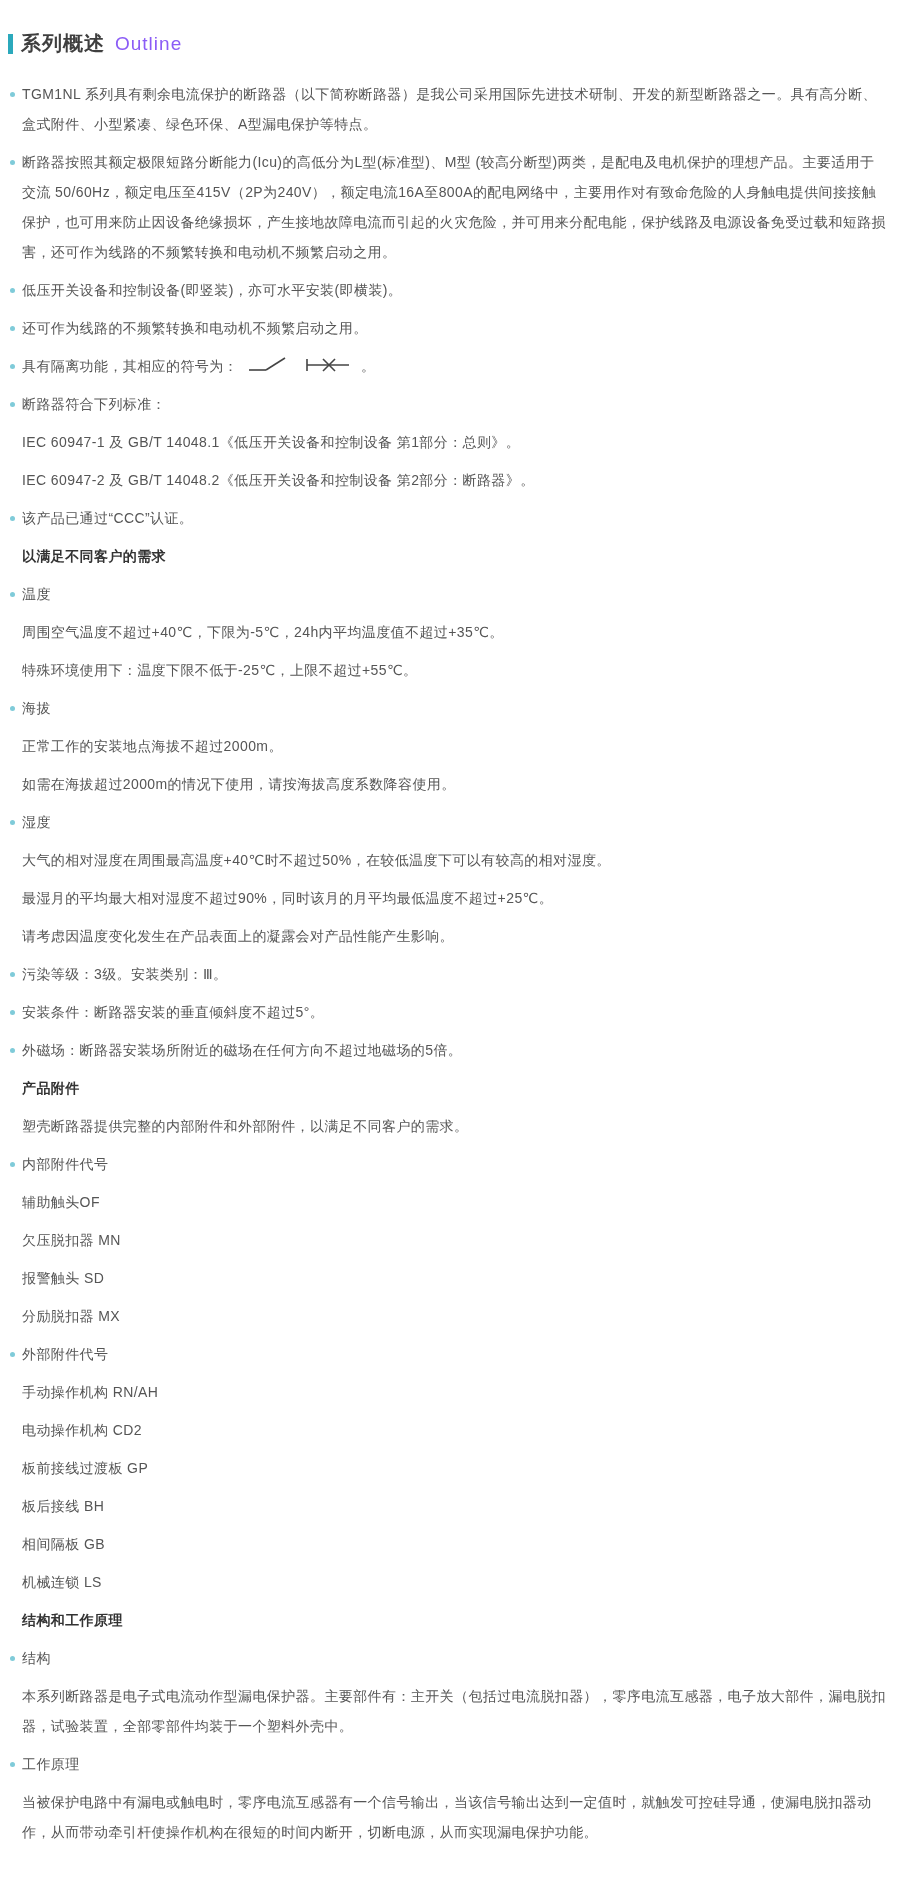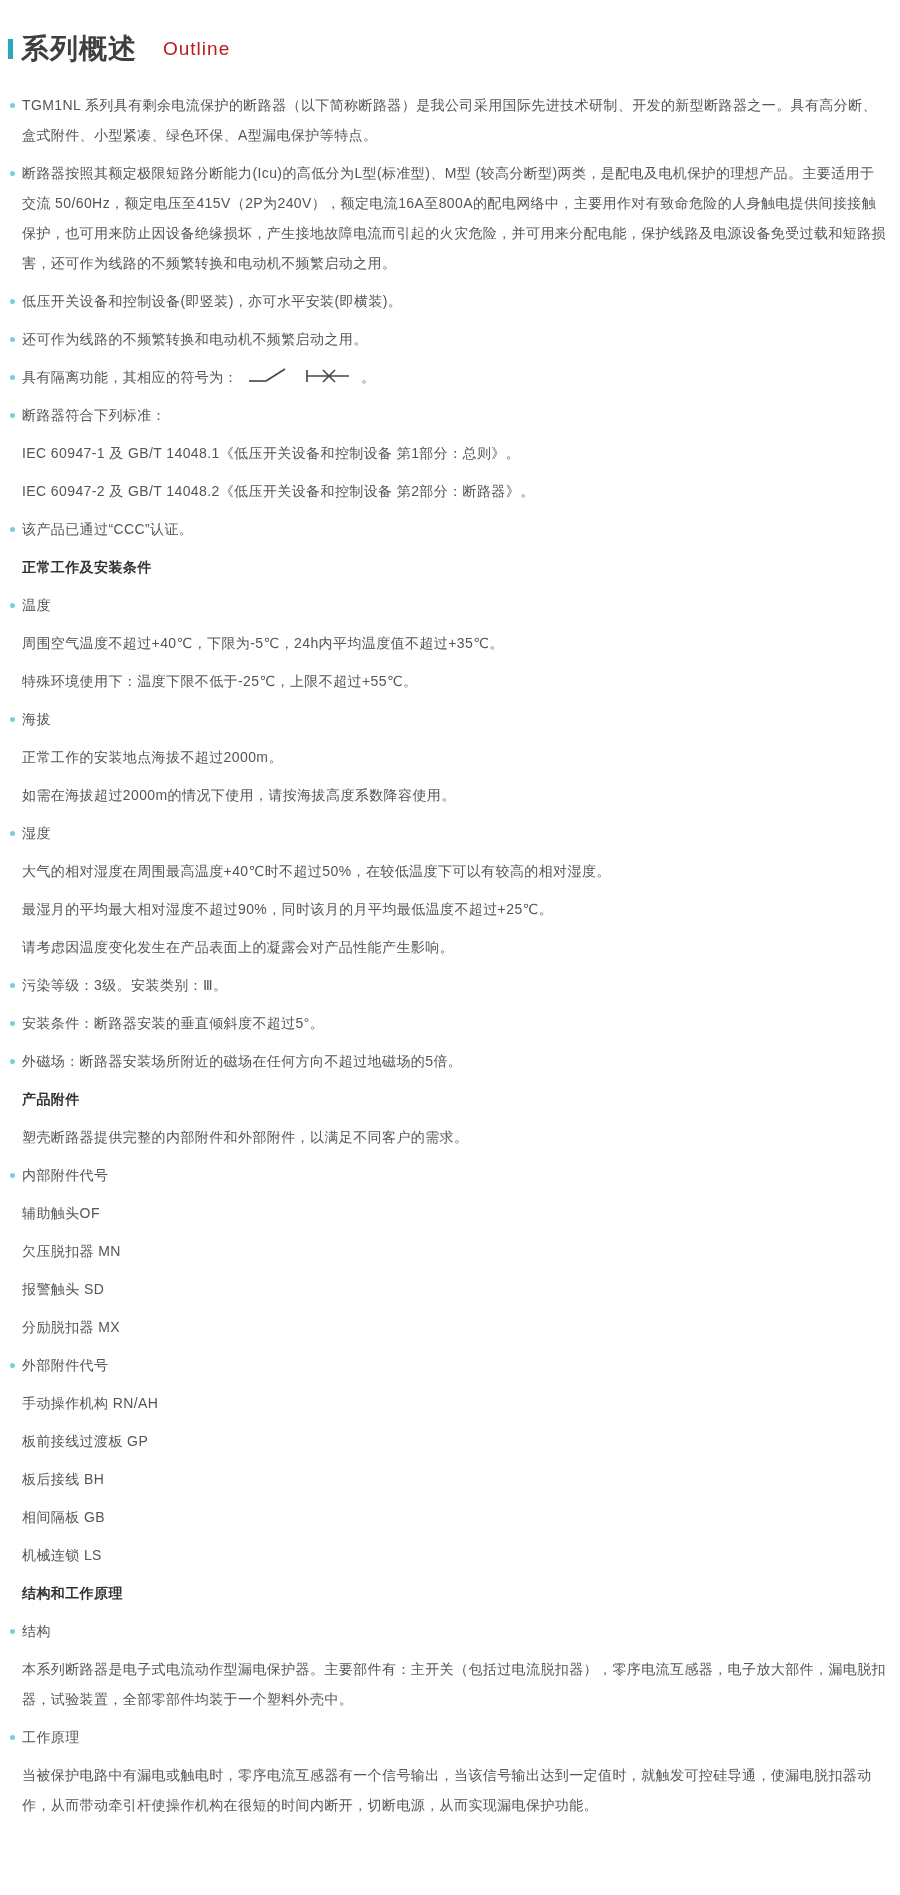--- a/index.html
+++ b/index.html
@@ -20,31 +20,31 @@
     align-items: center;
     margin: 0 0 22px 0;
   }
   .accent-bar {
     width: 5px;
     height: 20px;
     background: #2ba9bc;
     margin-right: 8px;
   }
   .title-cn {
-    font-size: 28px;
+    font-size: 20px;
     font-weight: 700;
     color: #3f3f3f;
     letter-spacing: 1px;
     text-align: center;
   }
   .title-en {
     font-size: 19px;
     font-weight: 400;
-    color: #b91c1c;
-    margin-left: 26px;
+    color: #8b5cf6;
+    margin-left: 10px;
     letter-spacing: 1px;
   }
   .content {
     width: 882px;
   }
   .block {
     position: relative;
     padding-left: 14px;
     margin: 0 4px 8px 0;
     font-size: 14px;
@@ -97,21 +97,21 @@
             <line x1="2" y1="4" x2="2" y2="16" stroke="#444" stroke-width="1.6"></line>
             <line x1="2" y1="10" x2="44" y2="10" stroke="#444" stroke-width="1.6"></line>
             <line x1="18" y1="4" x2="30" y2="16" stroke="#444" stroke-width="1.6"></line>
             <line x1="30" y1="4" x2="18" y2="16" stroke="#444" stroke-width="1.6"></line>
           </svg></span>
 <span>。</span></div>
       <div class="block bullet"><span class="dot"></span><span>断路器符合下列标准：</span></div>
       <div class="block sub"><span>IEC 60947-1 及 GB/T 14048.1《低压开关设备和控制设备 第1部分：总则》。</span></div>
       <div class="block sub"><span>IEC 60947-2 及 GB/T 14048.2《低压开关设备和控制设备 第2部分：断路器》。</span></div>
       <div class="block bullet"><span class="dot"></span><span>该产品已通过“CCC”认证。</span></div>
-      <div class="block heading"><span>正常工作及安装条件</span></div>
+      <div class="block heading"><span>以满足不同客户的需求</span></div>
       <div class="block bullet"><span class="dot"></span><span>温度</span></div>
       <div class="block sub"><span>周围空气温度不超过+40℃，下限为-5℃，24h内平均温度值不超过+35℃。</span></div>
       <div class="block sub"><span>特殊环境使用下：温度下限不低于-25℃，上限不超过+55℃。</span></div>
       <div class="block bullet"><span class="dot"></span><span>海拔</span></div>
       <div class="block sub"><span>正常工作的安装地点海拔不超过2000m。</span></div>
       <div class="block sub"><span>如需在海拔超过2000m的情况下使用，请按海拔高度系数降容使用。</span></div>
       <div class="block bullet"><span class="dot"></span><span>湿度</span></div>
       <div class="block sub"><span>大气的相对湿度在周围最高温度+40℃时不超过50%，在较低温度下可以有较高的相对湿度。</span></div>
       <div class="block sub"><span>最湿月的平均最大相对湿度不超过90%，同时该月的月平均最低温度不超过+25℃。</span></div>
       <div class="block sub"><span>请考虑因温度变化发生在产品表面上的凝露会对产品性能产生影响。</span></div>
@@ -120,20 +120,21 @@
       <div class="block bullet"><span class="dot"></span><span>外磁场：断路器安装场所附近的磁场在任何方向不超过地磁场的5倍。</span></div>
       <div class="block heading"><span>产品附件</span></div>
       <div class="block sub"><span>塑壳断路器提供完整的内部附件和外部附件，以满足不同客户的需求。</span></div>
       <div class="block bullet"><span class="dot"></span><span>内部附件代号</span></div>
       <div class="block sub"><span>辅助触头OF</span></div>
       <div class="block sub"><span>欠压脱扣器 MN</span></div>
       <div class="block sub"><span>报警触头 SD</span></div>
       <div class="block sub"><span>分励脱扣器 MX</span></div>
       <div class="block bullet"><span class="dot"></span><span>外部附件代号</span></div>
       <div class="block sub"><span>手动操作机构 RN/AH</span></div>
+      <div class="block sub"><span>电动操作机构 CD2</span></div>
       <div class="block sub"><span>板前接线过渡板 GP</span></div>
       <div class="block sub"><span>板后接线 BH</span></div>
       <div class="block sub"><span>相间隔板 GB</span></div>
       <div class="block sub"><span>机械连锁 LS</span></div>
       <div class="block heading"><span>结构和工作原理</span></div>
       <div class="block bullet"><span class="dot"></span><span>结构</span></div>
       <div class="block sub"><span>本系列断路器是电子式电流动作型漏电保护器。主要部件有：主开关（包括过电流脱扣器），零序电流互感器，电子放大部件，漏电脱扣器，试验装置，全部零部件均装于一个塑料外壳中。</span></div>
       <div class="block bullet"><span class="dot"></span><span>工作原理</span></div>
       <div class="block sub"><span>当被保护电路中有漏电或触电时，零序电流互感器有一个信号输出，当该信号输出达到一定值时，就触发可控硅导通，使漏电脱扣器动作，从而带动牵引杆使操作机构在很短的时间内断开，切断电源，从而实现漏电保护功能。</span></div>
     </div>

